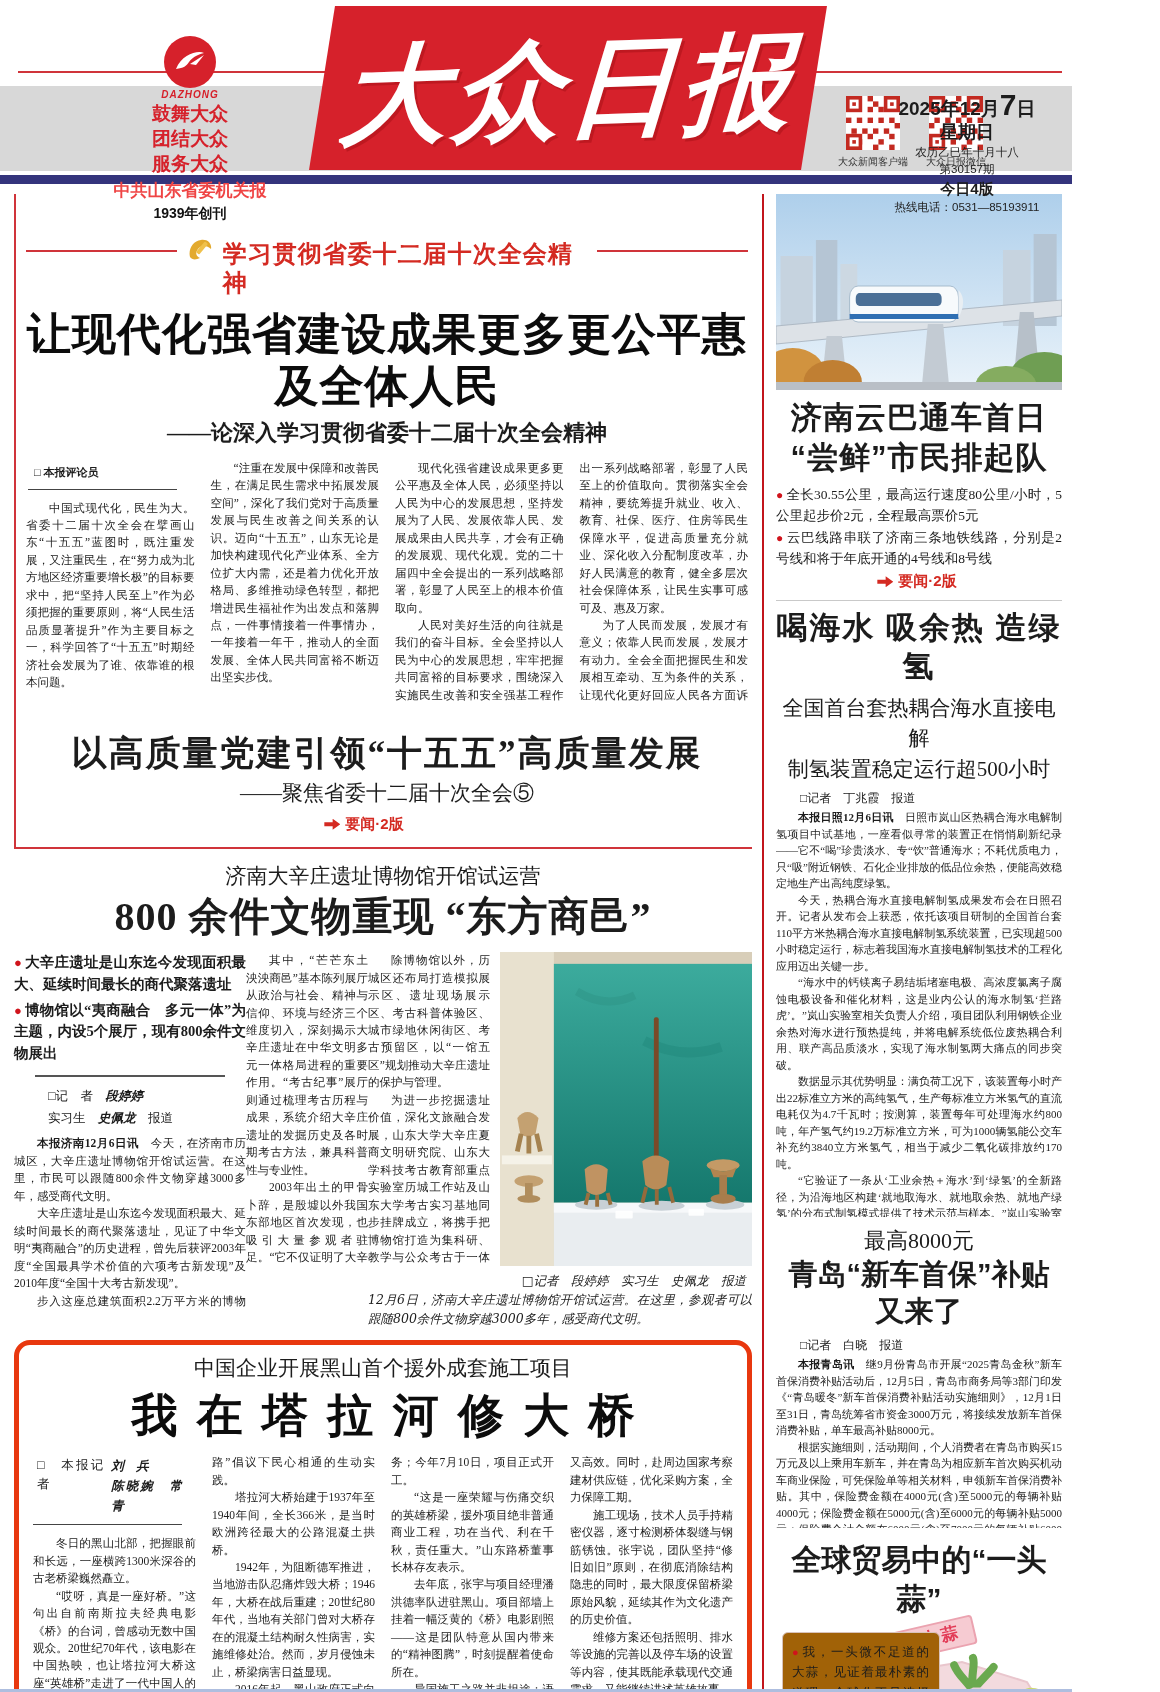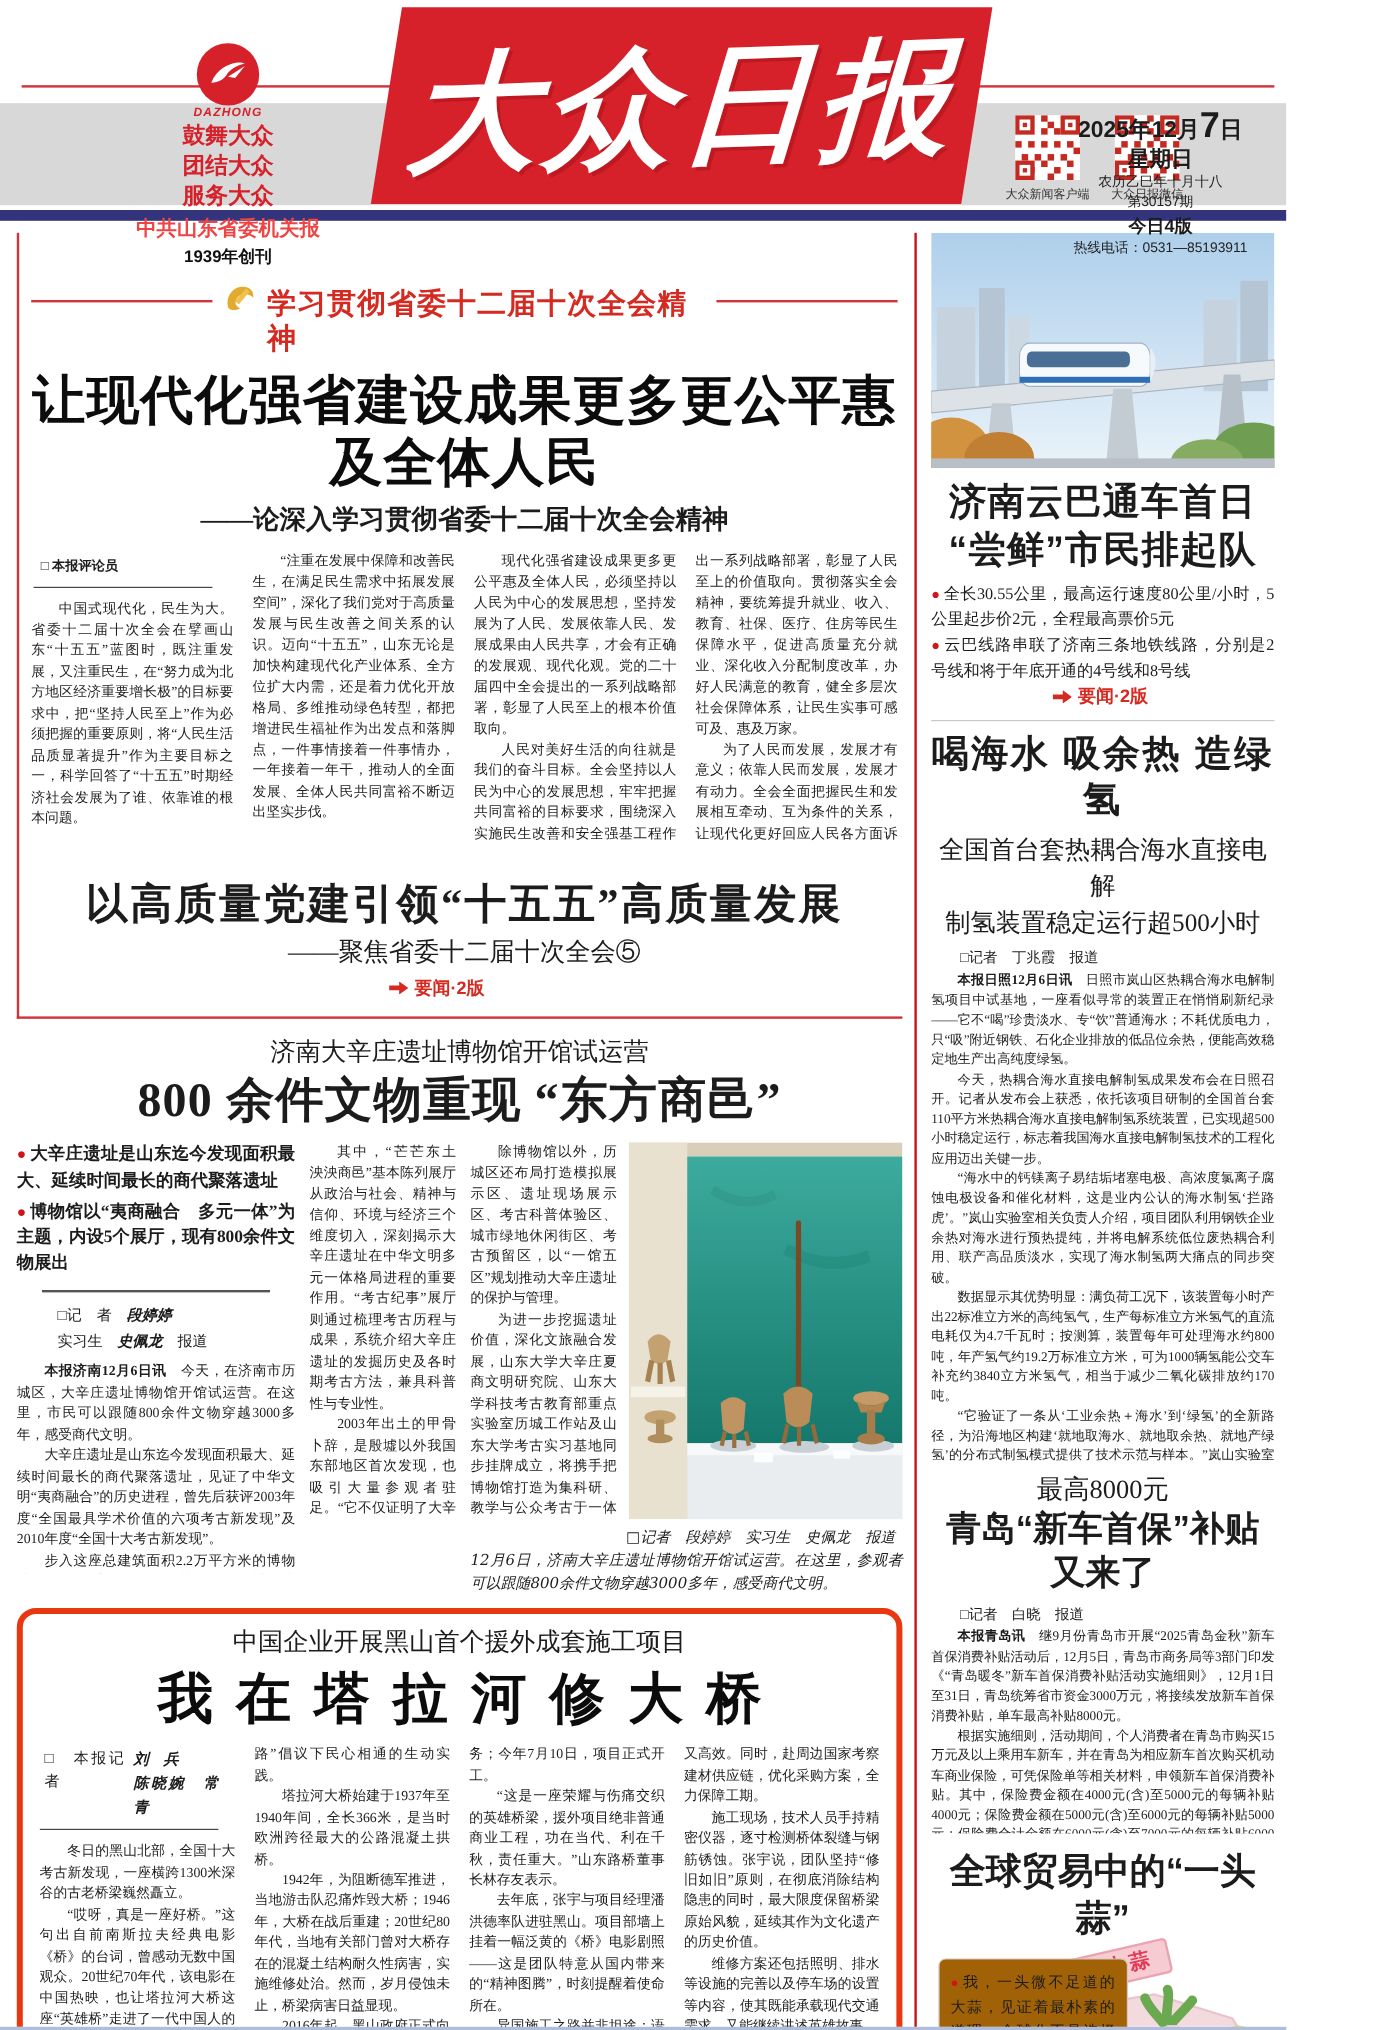--- a/index.html
+++ b/index.html
@@ -54,21 +54,21 @@
   .lead h2 { font:900 35px/1.25 "Liberation Serif", serif; text-align:center; letter-spacing:2px; margin:16px 0 4px; }
   .lead-sub2 { font:400 21px/1.3 "Liberation Serif", serif; text-align:center; margin-bottom:8px; }
   .pointer { text-align:center; color:#d42a22; font:700 15px/1.2 "Liberation Sans", sans-serif; padding-right:46px; }
   .arr { display:inline-block; width:16px; height:11px; background:#d42a22; margin-right:5px; vertical-align:-1px;
          clip-path:polygon(0 32%,52% 32%,52% 0,100% 50%,52% 100%,52% 68%,0 68%); }
 
   
   .museum { padding-top:10px; }
   .museum-kicker { text-align:center; font:400 21px/1.3 "Liberation Serif", serif; margin:4px 0 2px; }
   .museum h2 { font:900 40px/1.25 "Liberation Serif", serif; text-align:center; letter-spacing:1px; margin-bottom:10px; }
-  .museum-content { display:flex; gap:12px; }
+  .museum-content { display:flex; }
   .m-col1 { width:232px; }
   .m-col2 { width:122px; }
   .m-right { flex:1; }
   .m-right-top { display:flex; gap:10px; }
   .m-col3 { width:122px; }
   .m-photo { flex:1; height:314px; }
   .m-photo svg { width:100%; height:100%; display:block; }
   .m-body { font-size:11.5px; line-height:1.52; text-align:justify; overflow:hidden; }
   .m-col1 .m-body { height:176px; }
   .m-col2 .m-body { height:312px; }
@@ -357,21 +357,21 @@
         <div class="bridge-kicker">中国企业开展黑山首个援外成套施工项目</div>
         <h2>我在塔拉河修大桥</h2>
         <div class="cols4">
           <div class="b-byline">
             <span>□　本报记者</span>
             <span class="b-names">
                 <div class="name">刘　兵</div>
                 <div class="name">陈晓婉　常青</div>
               </span>
           </div>
-        <p>冬日的黑山北部，全国十大考古新发现，一座横跨1300米深谷的古老桥梁巍然矗立。</p>
+        <p>冬日的黑山北部，把握眼前和长远，一座横跨1300米深谷的古老桥梁巍然矗立。</p>
             <p>“哎呀，真是一座好桥。”这句出自前南斯拉夫经典电影《桥》的台词，曾感动无数中国观众。20世纪70年代，该电影在中国热映，也让塔拉河大桥这座“英雄桥”走进了一代中国人的共同记忆。</p>
             <p>如今，塔拉河大桥迎来一次意义非凡的焕新。山东高速集团旗下山东高速路桥集团股份有限公司（以下简称“山东路桥”），正在这里实施黑山首个援外成套施工项目，这也是共建“一带一路”倡议下民心相通的生动实践。</p>
             <p>塔拉河大桥始建于1937年至1940年间，全长366米，是当时欧洲跨径最大的公路混凝土拱桥。</p>
             <p>1942年，为阻断德军推进，当地游击队忍痛炸毁大桥；1946年，大桥在战后重建；20世纪80年代，当地有关部门曾对大桥存在的混凝土结构耐久性病害，实施维修处治。然而，岁月侵蚀未止，桥梁病害日益显现。</p>
             <p>2016年起，黑山政府正式向中国提出援助请求，请求中方以援外方式支持塔拉河大桥维修加固。经过多轮磋商论证，塔拉河大桥维修项目最终落地实施；2024年12月，山东路桥成功中标，承担该项目工程总承包任务；今年7月10日，项目正式开工。</p>
             <p>“这是一座荣耀与伤痛交织的英雄桥梁，援外项目绝非普通商业工程，功在当代、利在千秋，责任重大。”山东路桥董事长林存友表示。</p>
             <p>去年底，张宇与项目经理潘洪德率队进驻黑山。项目部墙上挂着一幅泛黄的《桥》电影剧照——这是团队特意从国内带来的“精神图腾”，时刻提醒着使命所在。</p>
             <p>异国施工之路并非坦途：语言障碍、标准差异、建材短缺……“援外项目不同于普通商业工程，既要严格遵循中国援建制度，又要全面满足欧洲技术规范。”潘洪德坦言。为此，中国团队系统学习欧洲标准与中国援外政策，确保每一道工序既合规又高效。同时，赴周边国家考察建材供应链，优化采购方案，全力保障工期。</p>
             <p>施工现场，技术人员手持精密仪器，逐寸检测桥体裂缝与钢筋锈蚀。张宇说，团队坚持“修旧如旧”原则，在彻底消除结构隐患的同时，最大限度保留桥梁原始风貌，延续其作为文化遗产的历史价值。</p>
             <p>维修方案还包括照明、排水等设施的完善以及停车场的设置等内容，使其既能承载现代交通需求，又能继续讲述英雄故事。</p>

